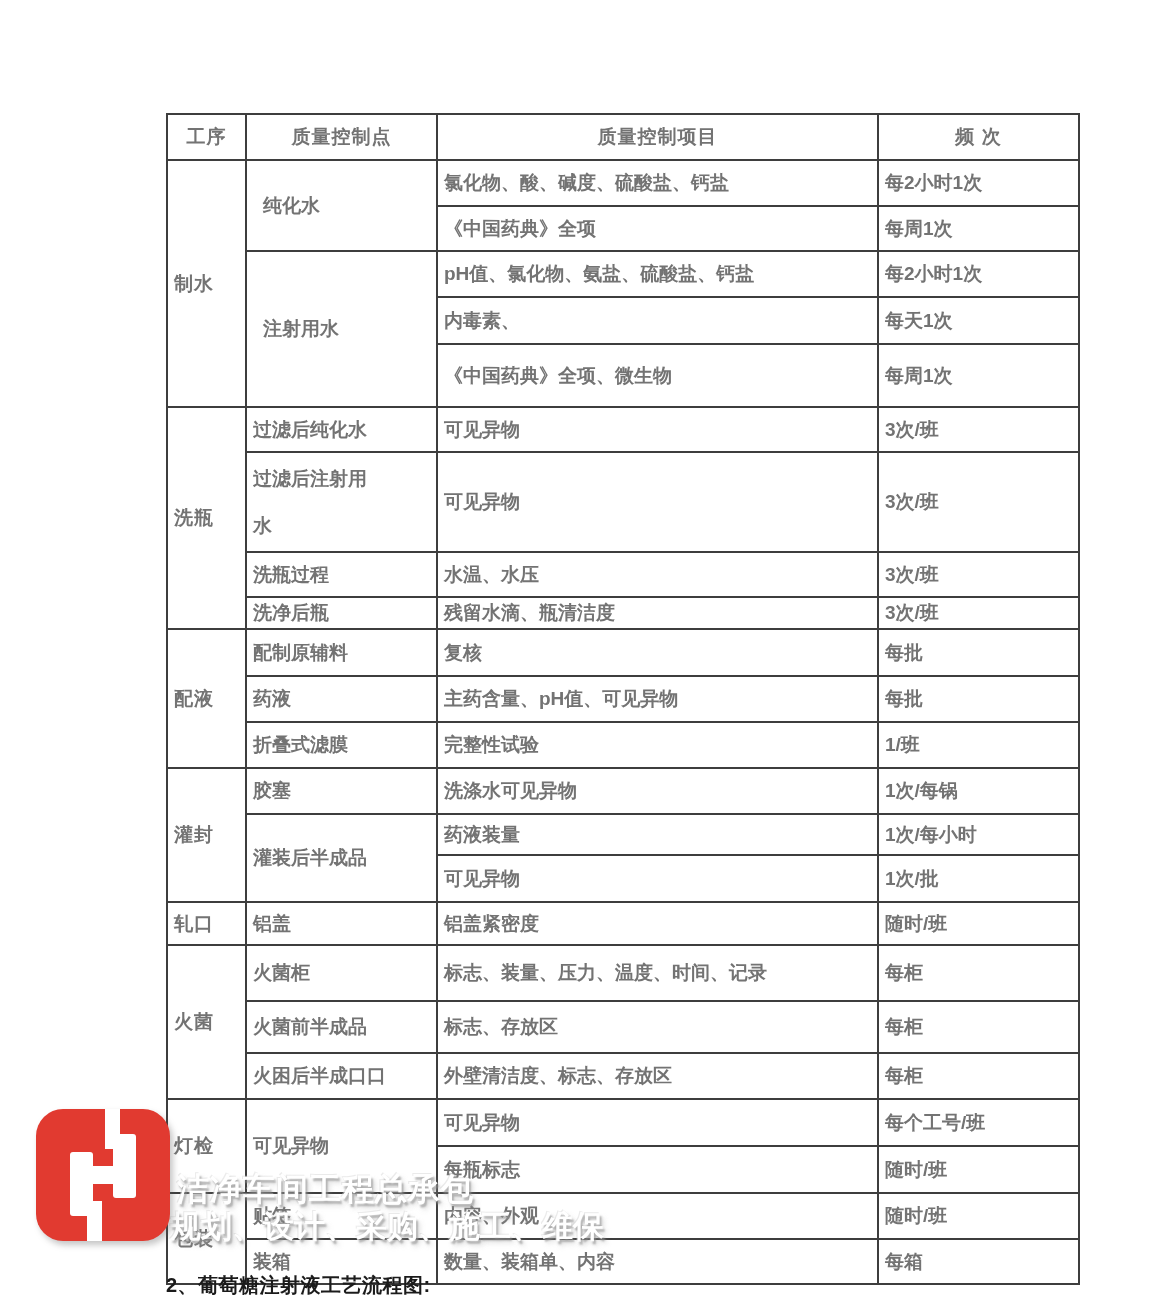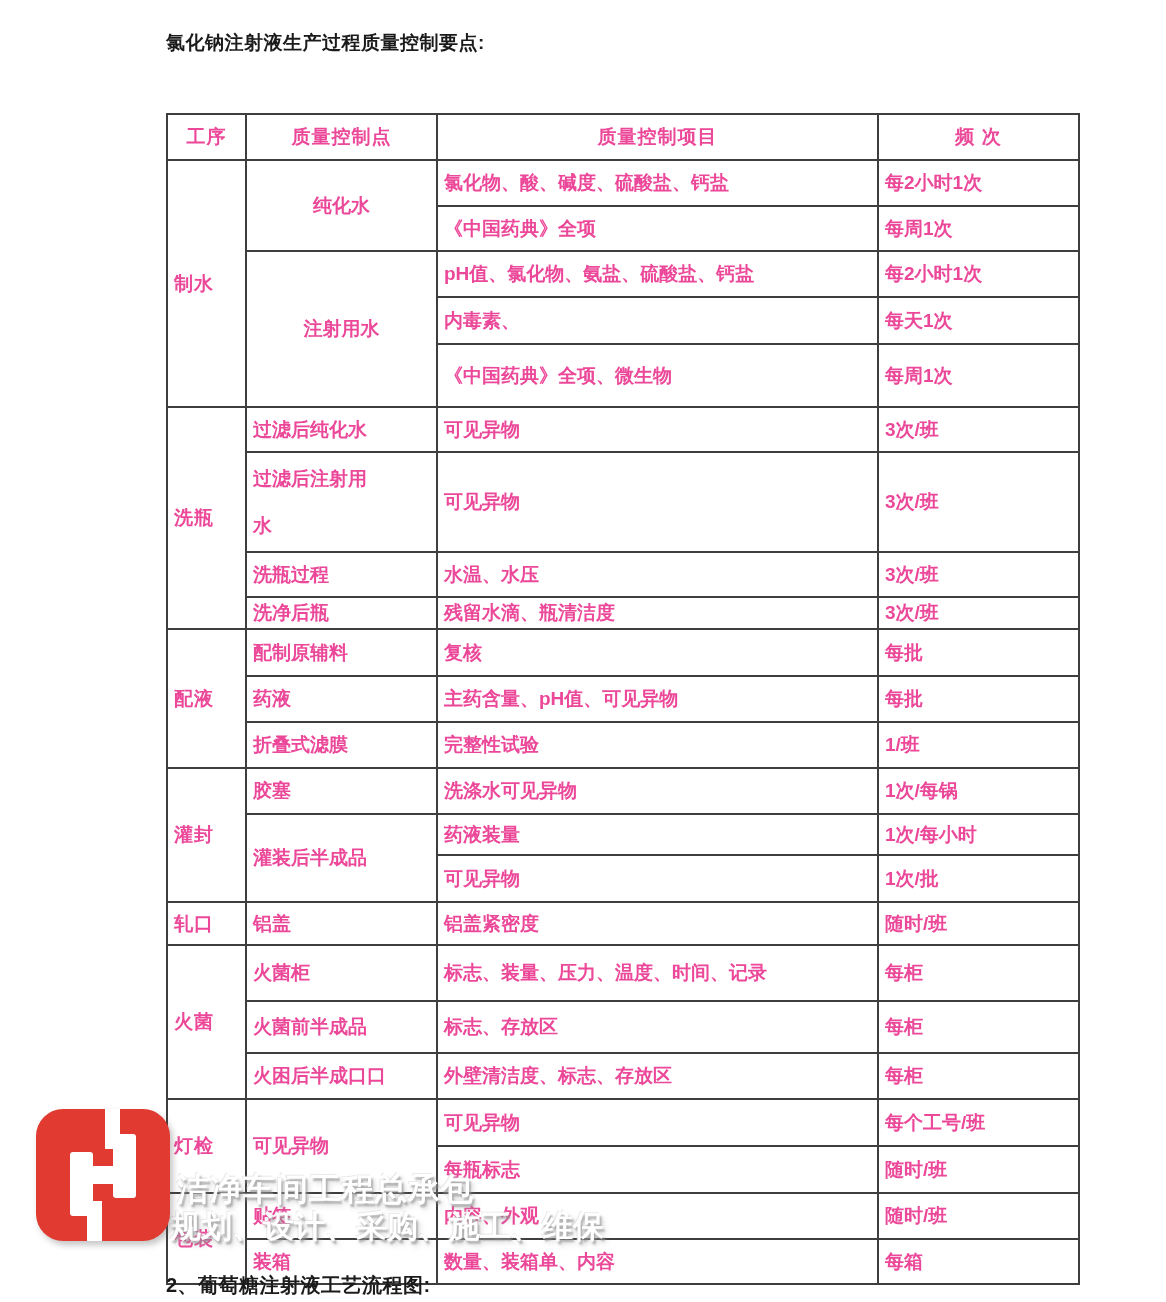--- a/index.html
+++ b/index.html
@@ -6,30 +6,30 @@
   .page{
     position:relative;width:1166px;height:1302px;background:#ffffff;overflow:hidden;
     font-family:"Liberation Sans","DejaVu Sans",sans-serif;color:#1b1b1b;
   }
   .doc-title{
     position:absolute;left:166px;top:30px;font-size:19px;font-weight:600;letter-spacing:.5px;
   }
   table.qc{
     position:absolute;left:166px;top:113px;width:912px;
     border-collapse:collapse;table-layout:fixed;
-    font-size:19px;font-weight:600;color:#ec4899;
+    font-size:19px;font-weight:600;color:#737373;
   }
   table.qc th,table.qc td{
     border:2px solid #3e3e3e;vertical-align:middle;
     padding:2px 6px;overflow:hidden;
   }
   table.qc th{text-align:center;font-weight:700;letter-spacing:1px;}
   td.proc{text-align:left;letter-spacing:1px;}
   td.point{text-align:left;padding-left:10px;}
-  td.point.c{text-align:center;padding-left:6px;}
+  td.point.c{text-align:left;padding-left:16px;}
   td.proj{text-align:left;padding-left:10px;}
   td.freq{text-align:left;padding-left:11px;}
   td.wrap2{white-space:pre-line;line-height:47px;}
   .footer-heading{
     position:absolute;left:166px;top:1272px;font-size:20px;font-weight:700;letter-spacing:.5px;
   }
   
   .wm{
     position:absolute;color:#ffffff;font-weight:700;white-space:nowrap;z-index:5;
     text-shadow:2px 3px 2px rgba(145,145,145,.65), 4px 5px 5px rgba(160,160,160,.35), -1px -1px 0 rgba(215,215,215,.5);
@@ -40,21 +40,20 @@
   .logo{
     position:absolute;left:35px;top:1104px;width:136px;height:142px;z-index:6;
     filter:drop-shadow(3px 4px 3px rgba(90,90,90,.35));
   }
 </style>
 </head>
 <body>
 
 <div class="page">
 
-  <div class="doc-title">氯化钠注射液生产过程质量控制要点:</div>
 
   <table class="qc">
     <colgroup>
       <col style="width:79px">
         <col style="width:191px">
         <col style="width:441px">
         <col style="width:201px">
     </colgroup>
     <tbody>
         <tr style="height:46px">

